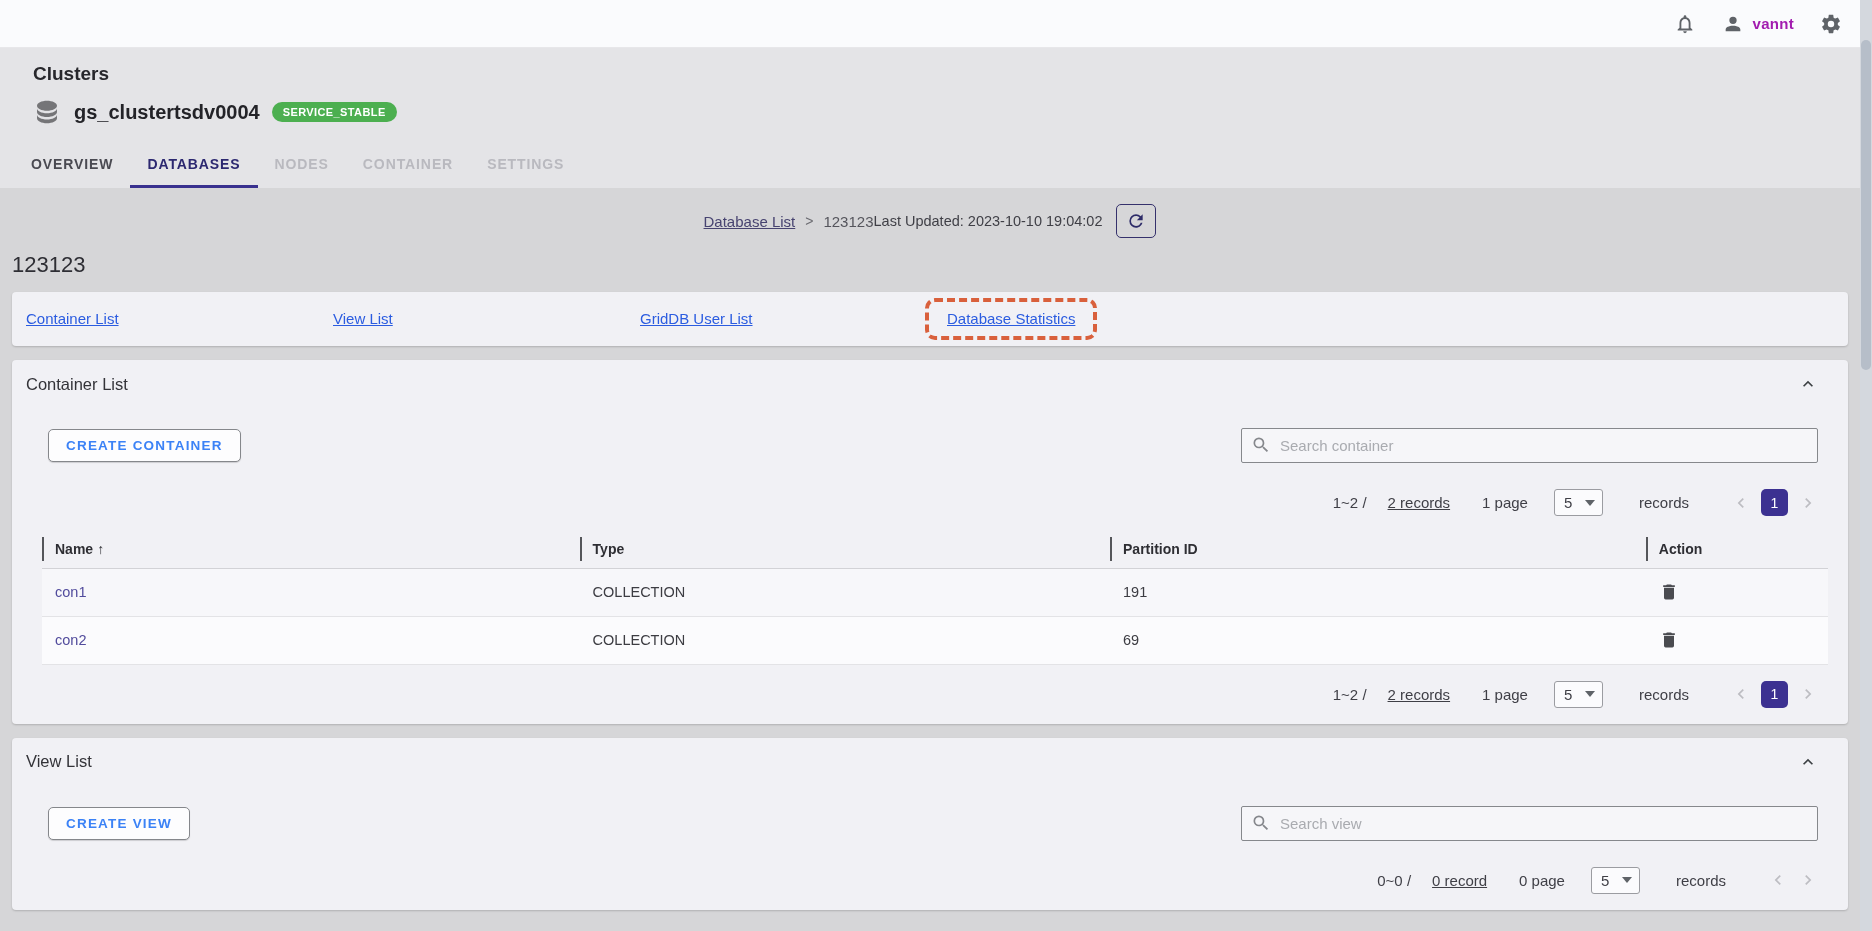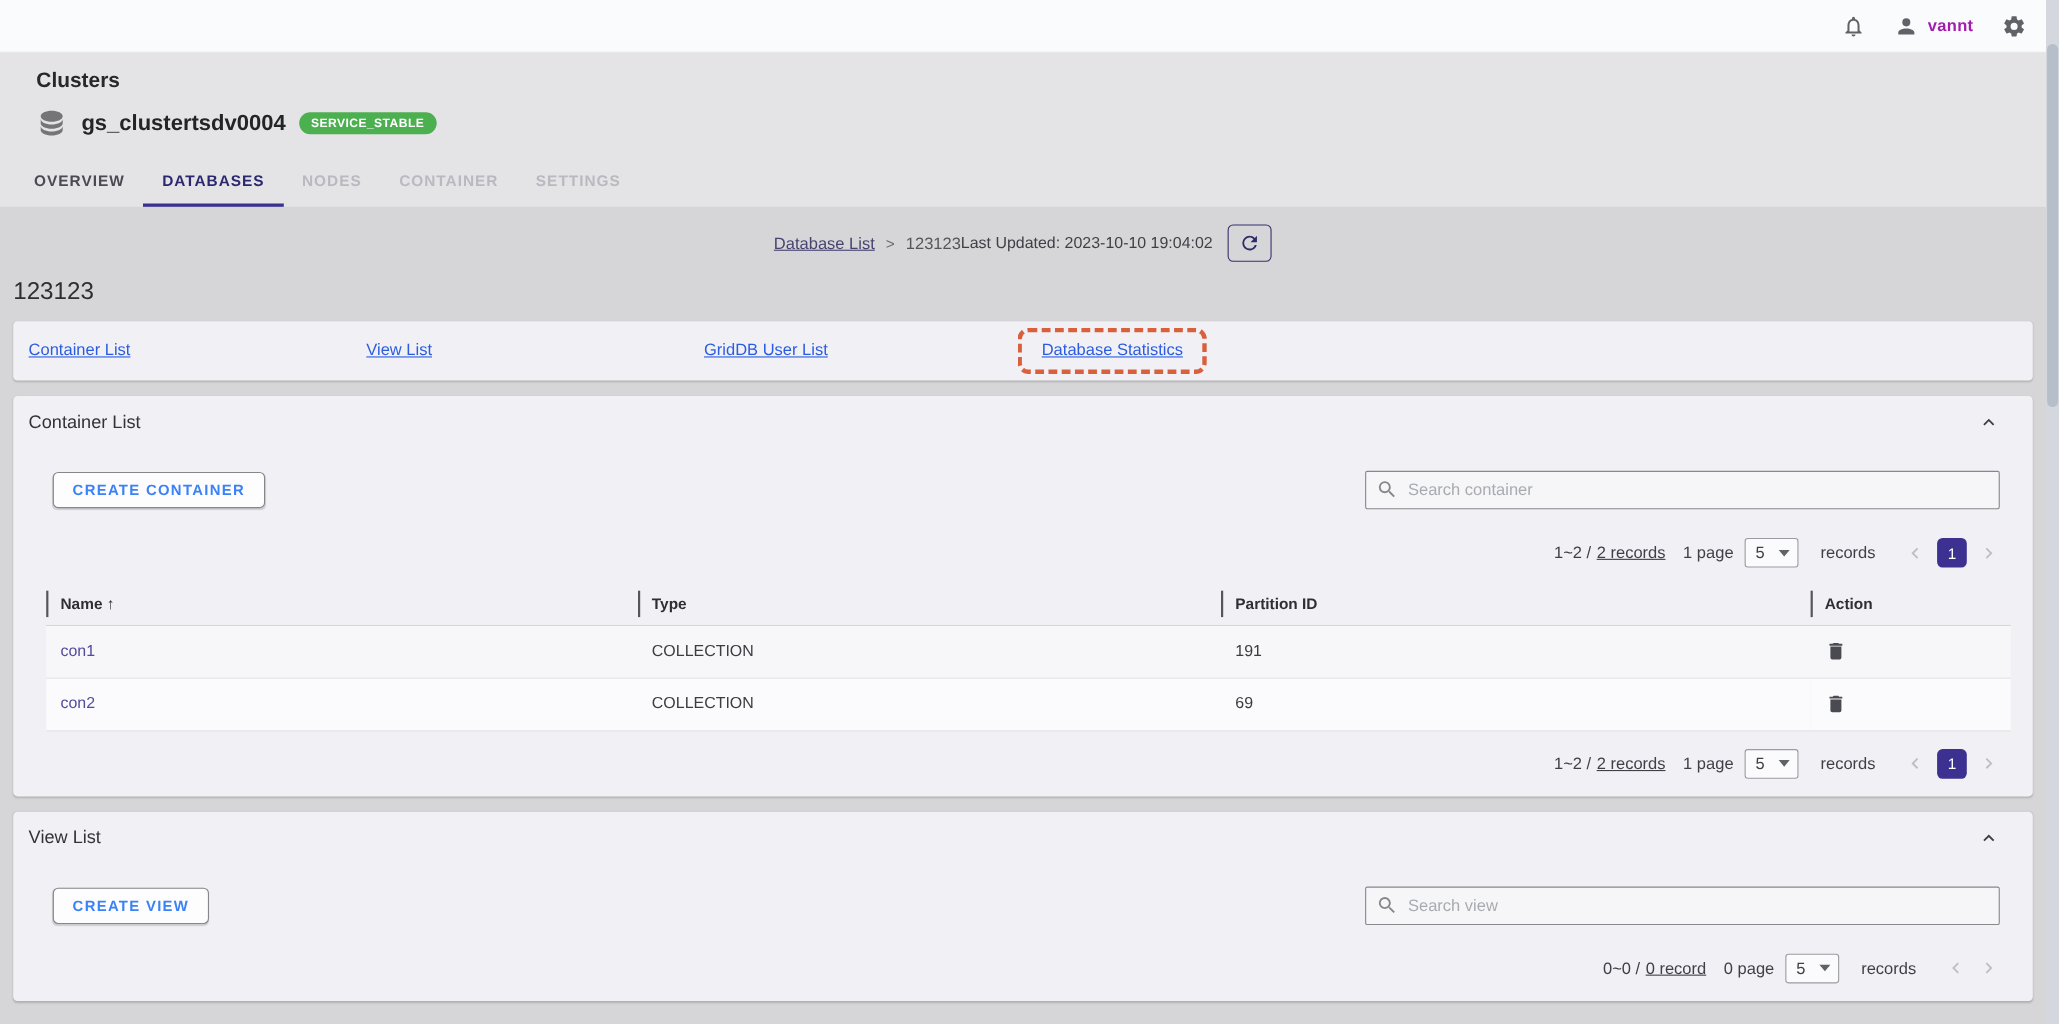--- a/index.html
+++ b/index.html
@@ -84,21 +84,21 @@
   .search-wrap { position:relative; width:577px; }
   .search-input {
     width:100%; height:35px; background:#f6f6f9; border:1px solid #86888c; border-radius:2px;
     font-family:"Liberation Sans",sans-serif; font-size:15px; color:#3c3c42;
     padding:0 10px 0 38px; outline:none;
   }
   .search-input::placeholder { color:#a9abb0; }
   .search-icon { position:absolute; left:10px; top:7px; }
 
   
-  .pg-row { display:flex; align-items:center; justify-content:flex-end; margin-top:26px; }
+  .pg-row { display:flex; align-items:center; justify-content:flex-end; margin-top:26px;gap:16px; }
   .pg-row.bottom { margin-top:16px; }
   .pg-row, .pg-row span { font-size:15px; color:#3f3f46; }
   .pg-range { margin-right:5px; }
   .pg-records-link { color:#3f3f46; text-decoration:underline; cursor:pointer; font-size:15px; }
   .pg-pageinfo { margin-left:16px; }
   .pg-select {
     display:flex; align-items:center; justify-content:space-between;
     width:49px; height:27px; margin-left:10px; padding:0 7px 0 9px;
     background:#fbfbfd; border:1px solid #9b9ca1; border-radius:3px; cursor:pointer;
   }

